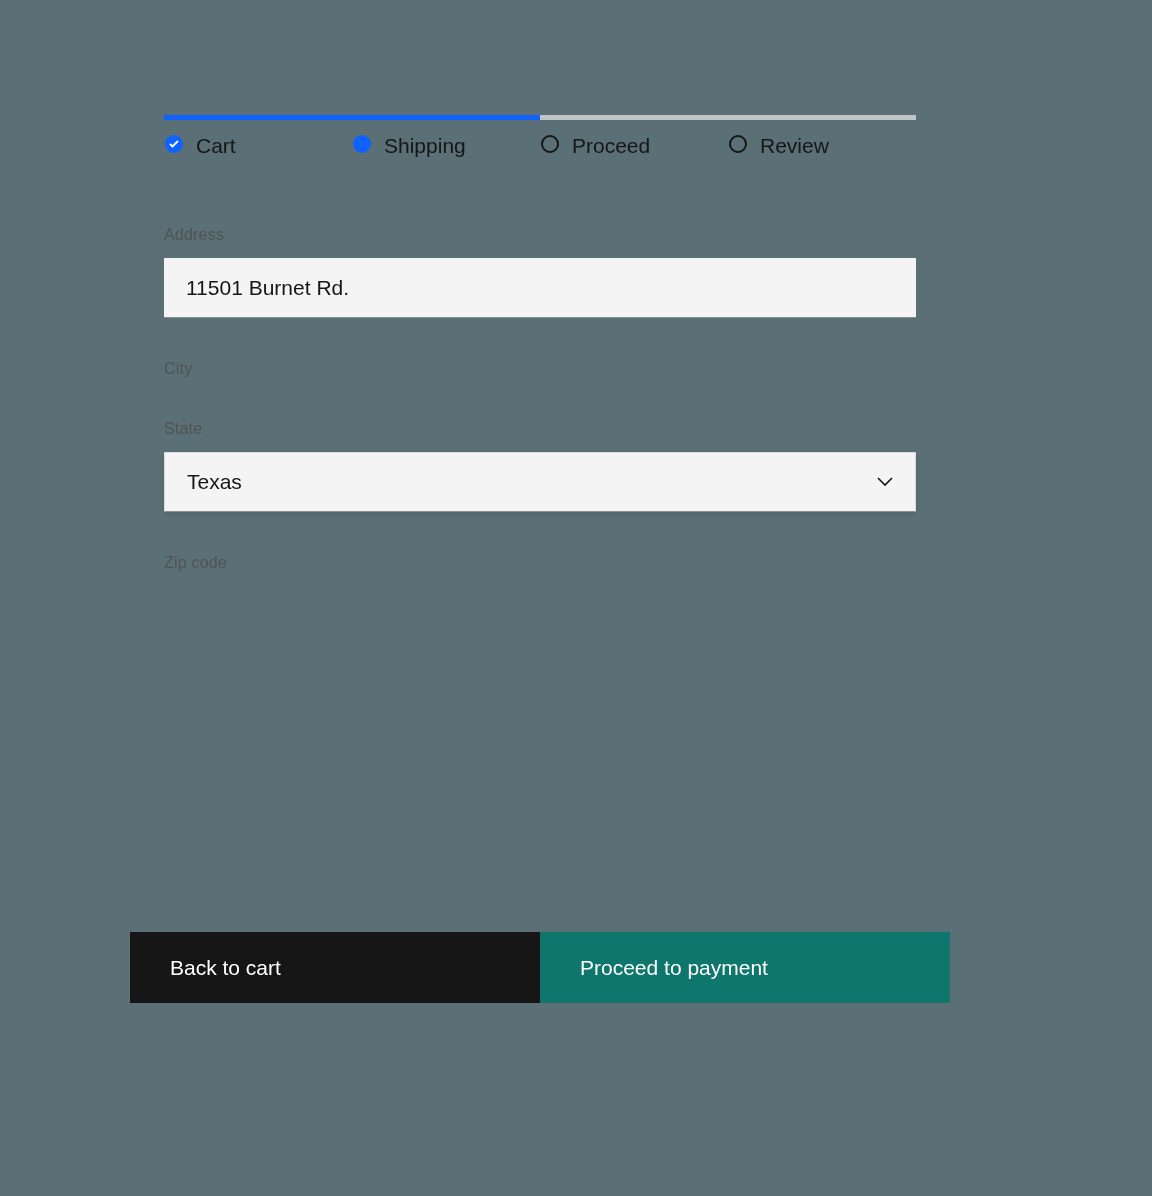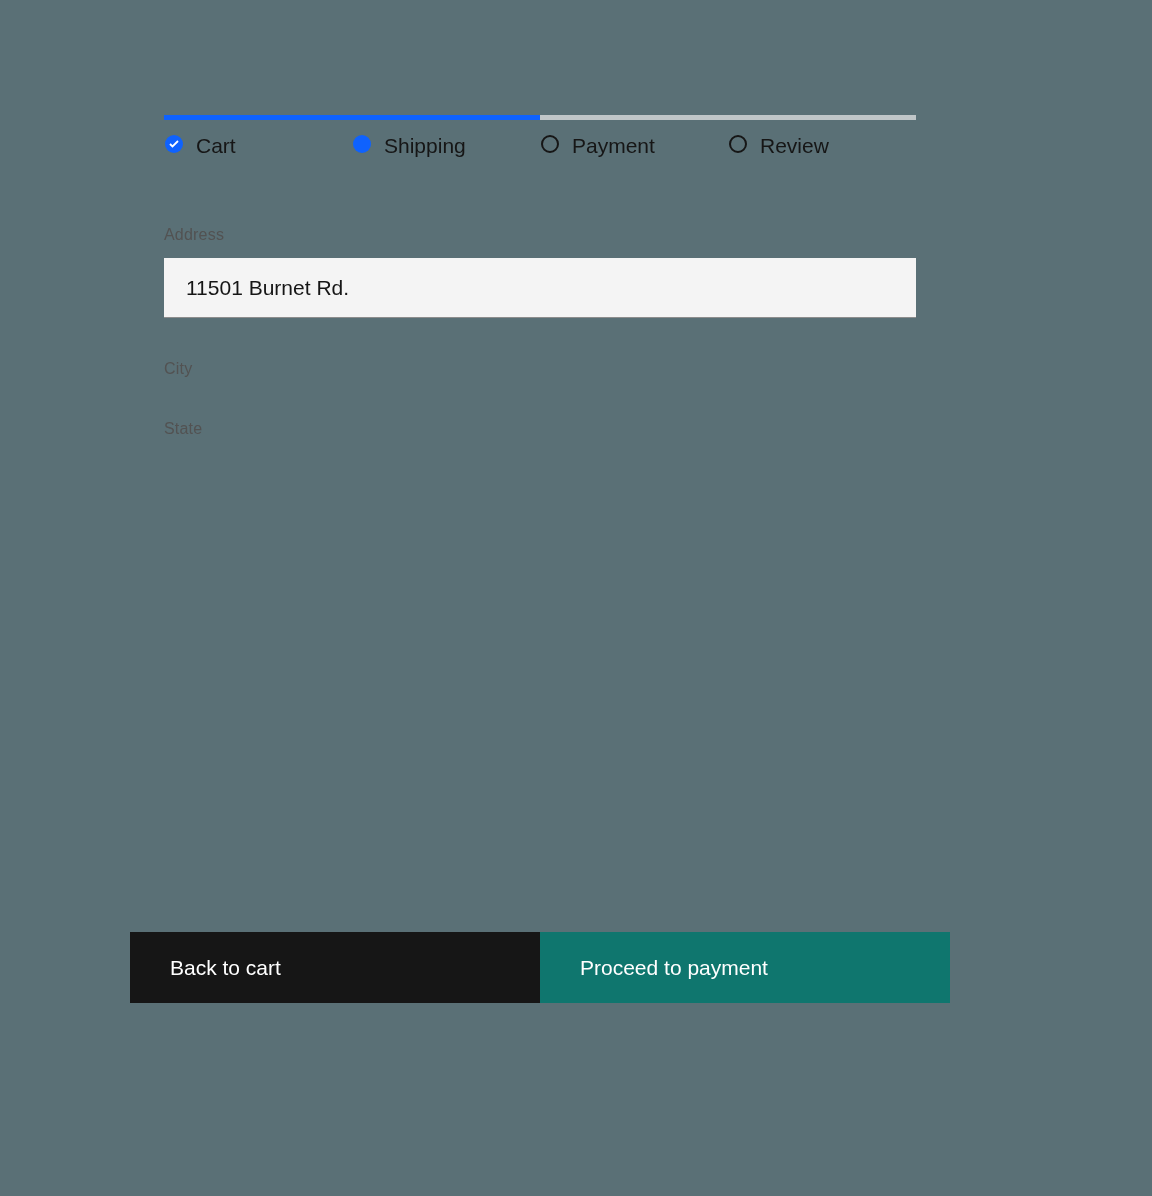--- a/index.html
+++ b/index.html
@@ -148,21 +148,21 @@
         </svg>
       </span>
       <span class="step-label">Shipping</span>
     </div>
     <div class="step">
       <span class="step-icon">
         <svg viewBox="0 0 20 20" width="20" height="20">
           <circle cx="10" cy="10" r="8" fill="none" stroke="#161616" stroke-width="2"></circle>
         </svg>
       </span>
-      <span class="step-label">Payment</span>
+      <span class="step-label">Proceed</span>
     </div>
     <div class="step">
       <span class="step-icon">
         <svg viewBox="0 0 20 20" width="20" height="20">
           <circle cx="10" cy="10" r="8" fill="none" stroke="#161616" stroke-width="2"></circle>
         </svg>
       </span>
       <span class="step-label">Review</span>
     </div>
   </div>
@@ -170,22 +170,31 @@
   <div class="form">
     <div class="field">
       <div class="field-label">Address</div>
       <input class="field-input" value="11501 Burnet Rd." style="">
     </div>
     <div class="field">
       <div class="field-label">City</div>
     </div>
     <div class="field">
       <div class="field-label">State</div>
-    </div>
-    <div class="field">
+      <div class="field-select-wrap">
+        <span class="field-select-text">Texas</span>
+        <span class="chevron">
+          <svg width="16" height="10" viewBox="0 0 16 10">
+            <path d="M1 1 L8 8 L15 1" stroke="#161616" stroke-width="1.6" fill="none"></path>
+          </svg>
+        </span>
+      </div>
+    </div>
+    <div class="field">
+      <div class="field-label">Zip code</div>
     </div>
   </div>
 </div>
 
 <div class="buttons">
   <button class="btn btn-secondary">Back to cart</button>
   <button class="btn btn-primary">Proceed to payment</button>
 </div>
 
 </body></html>

